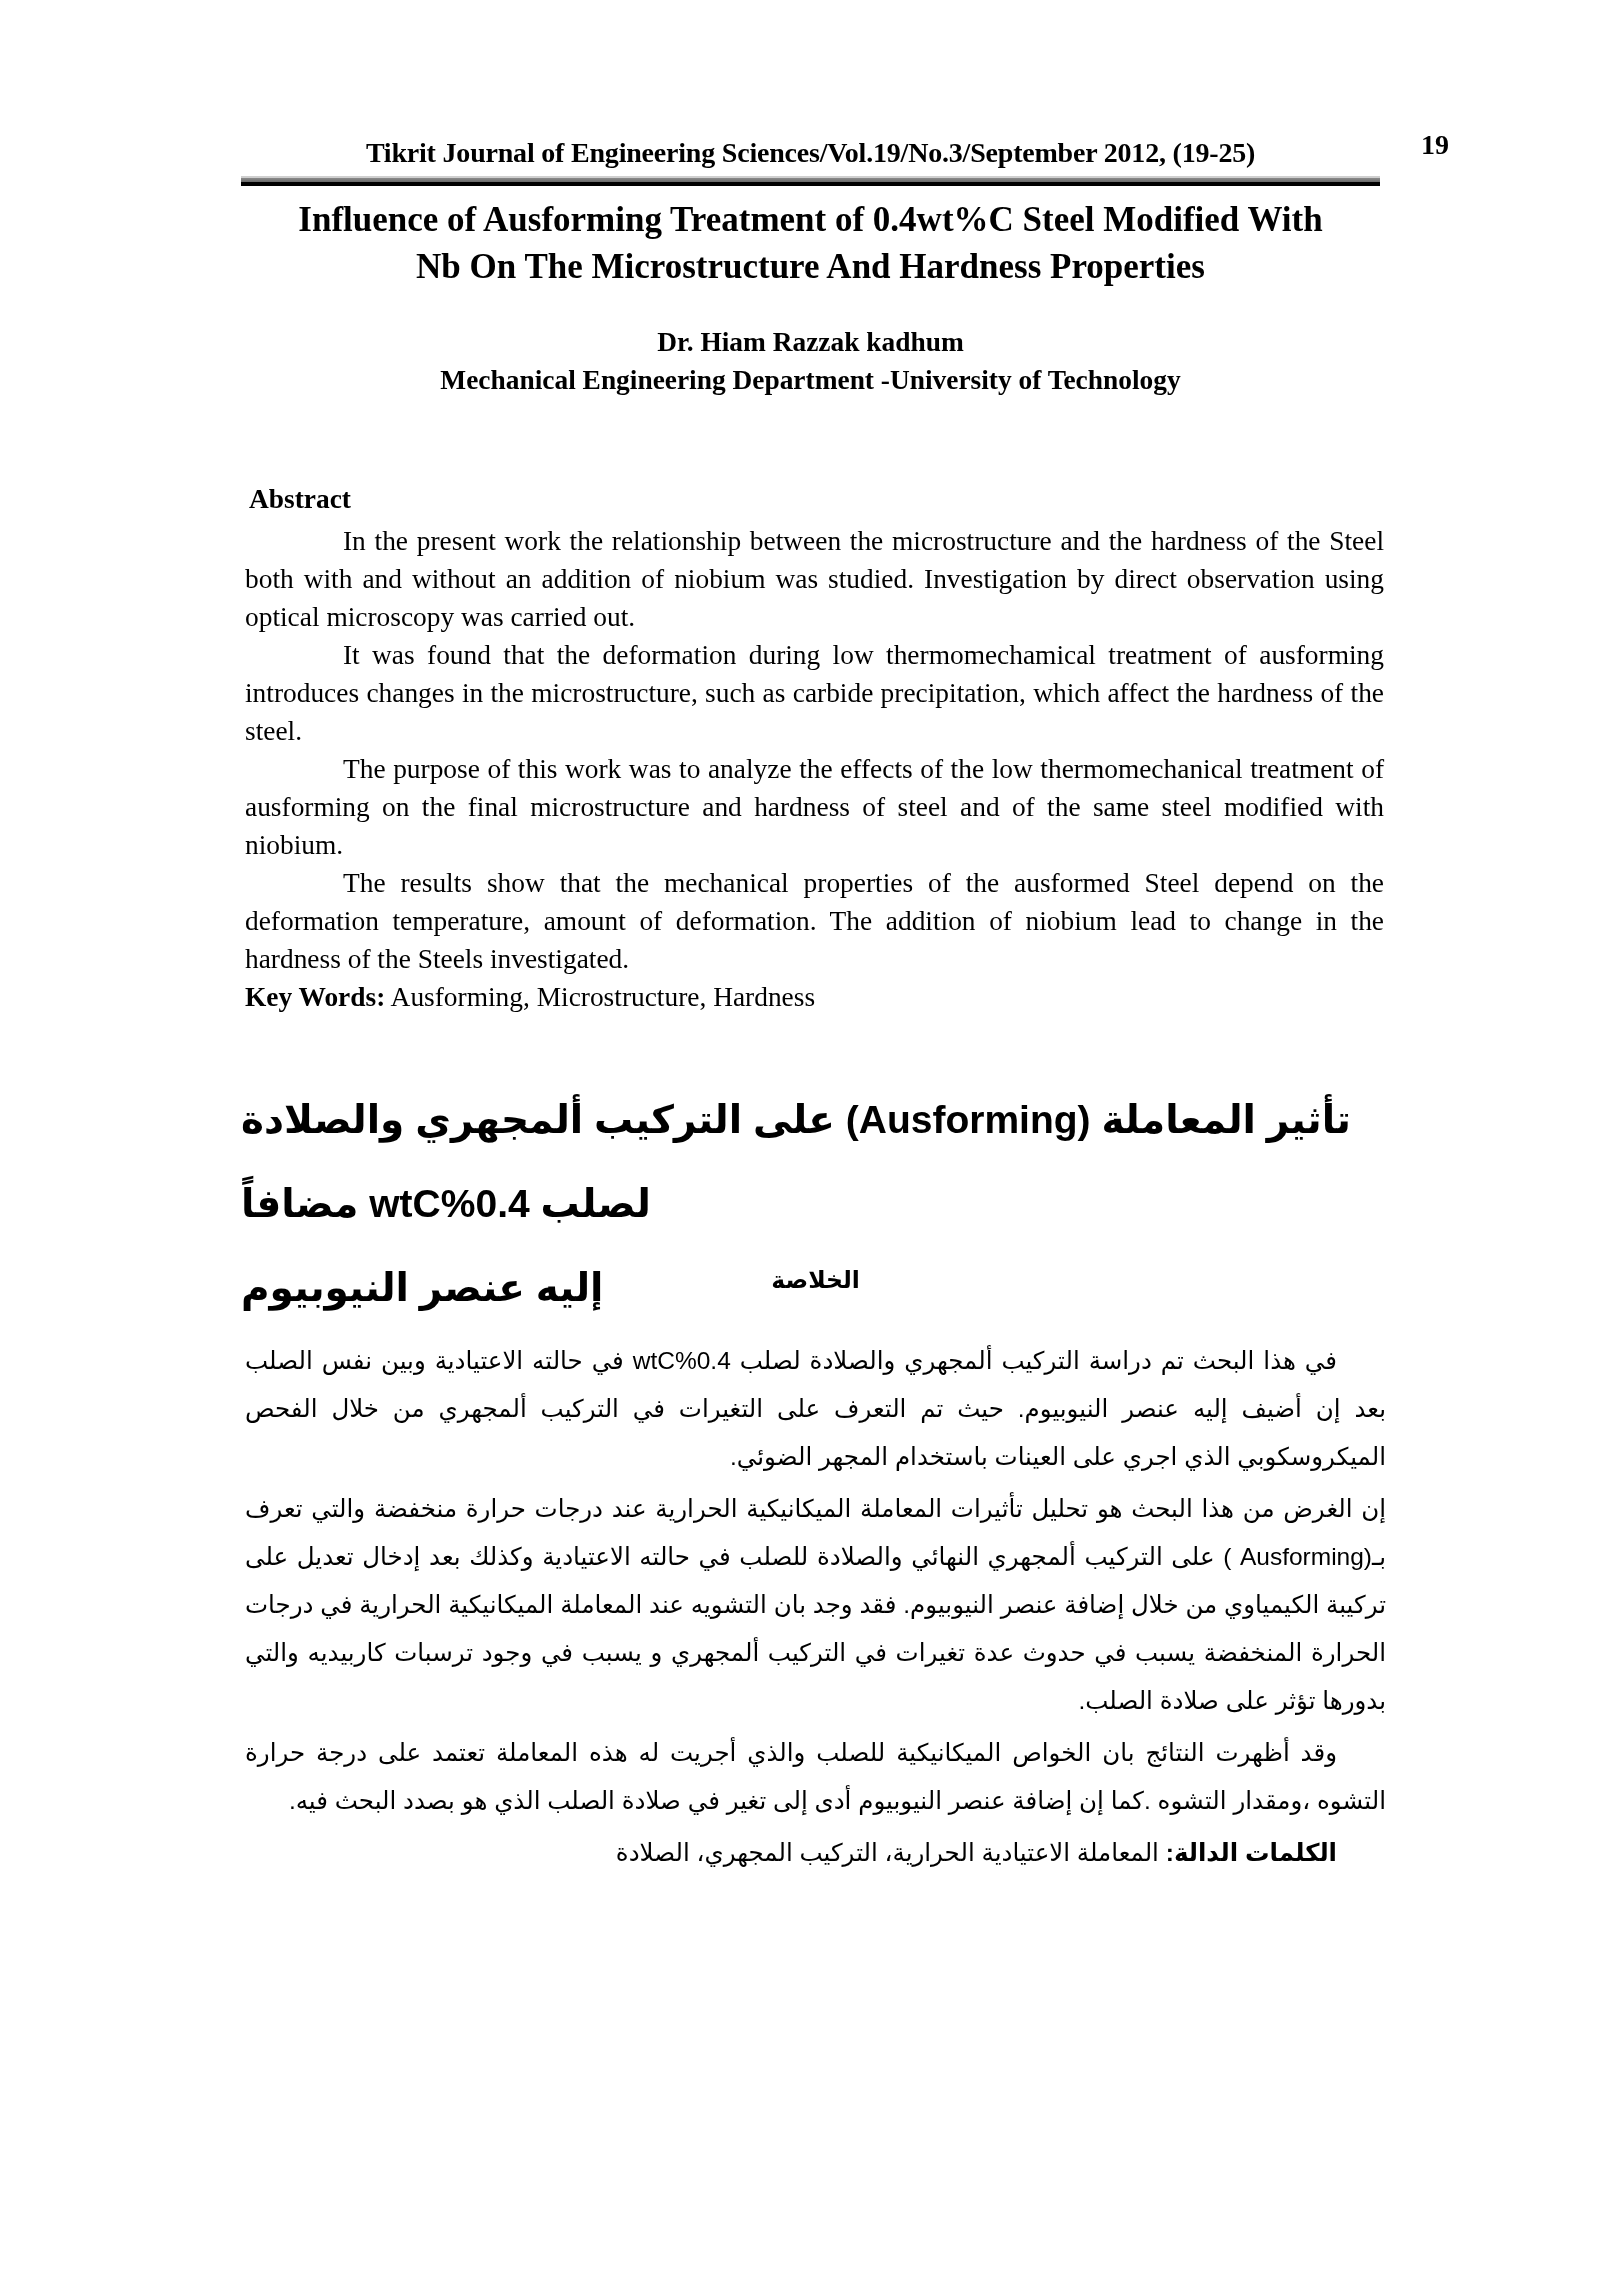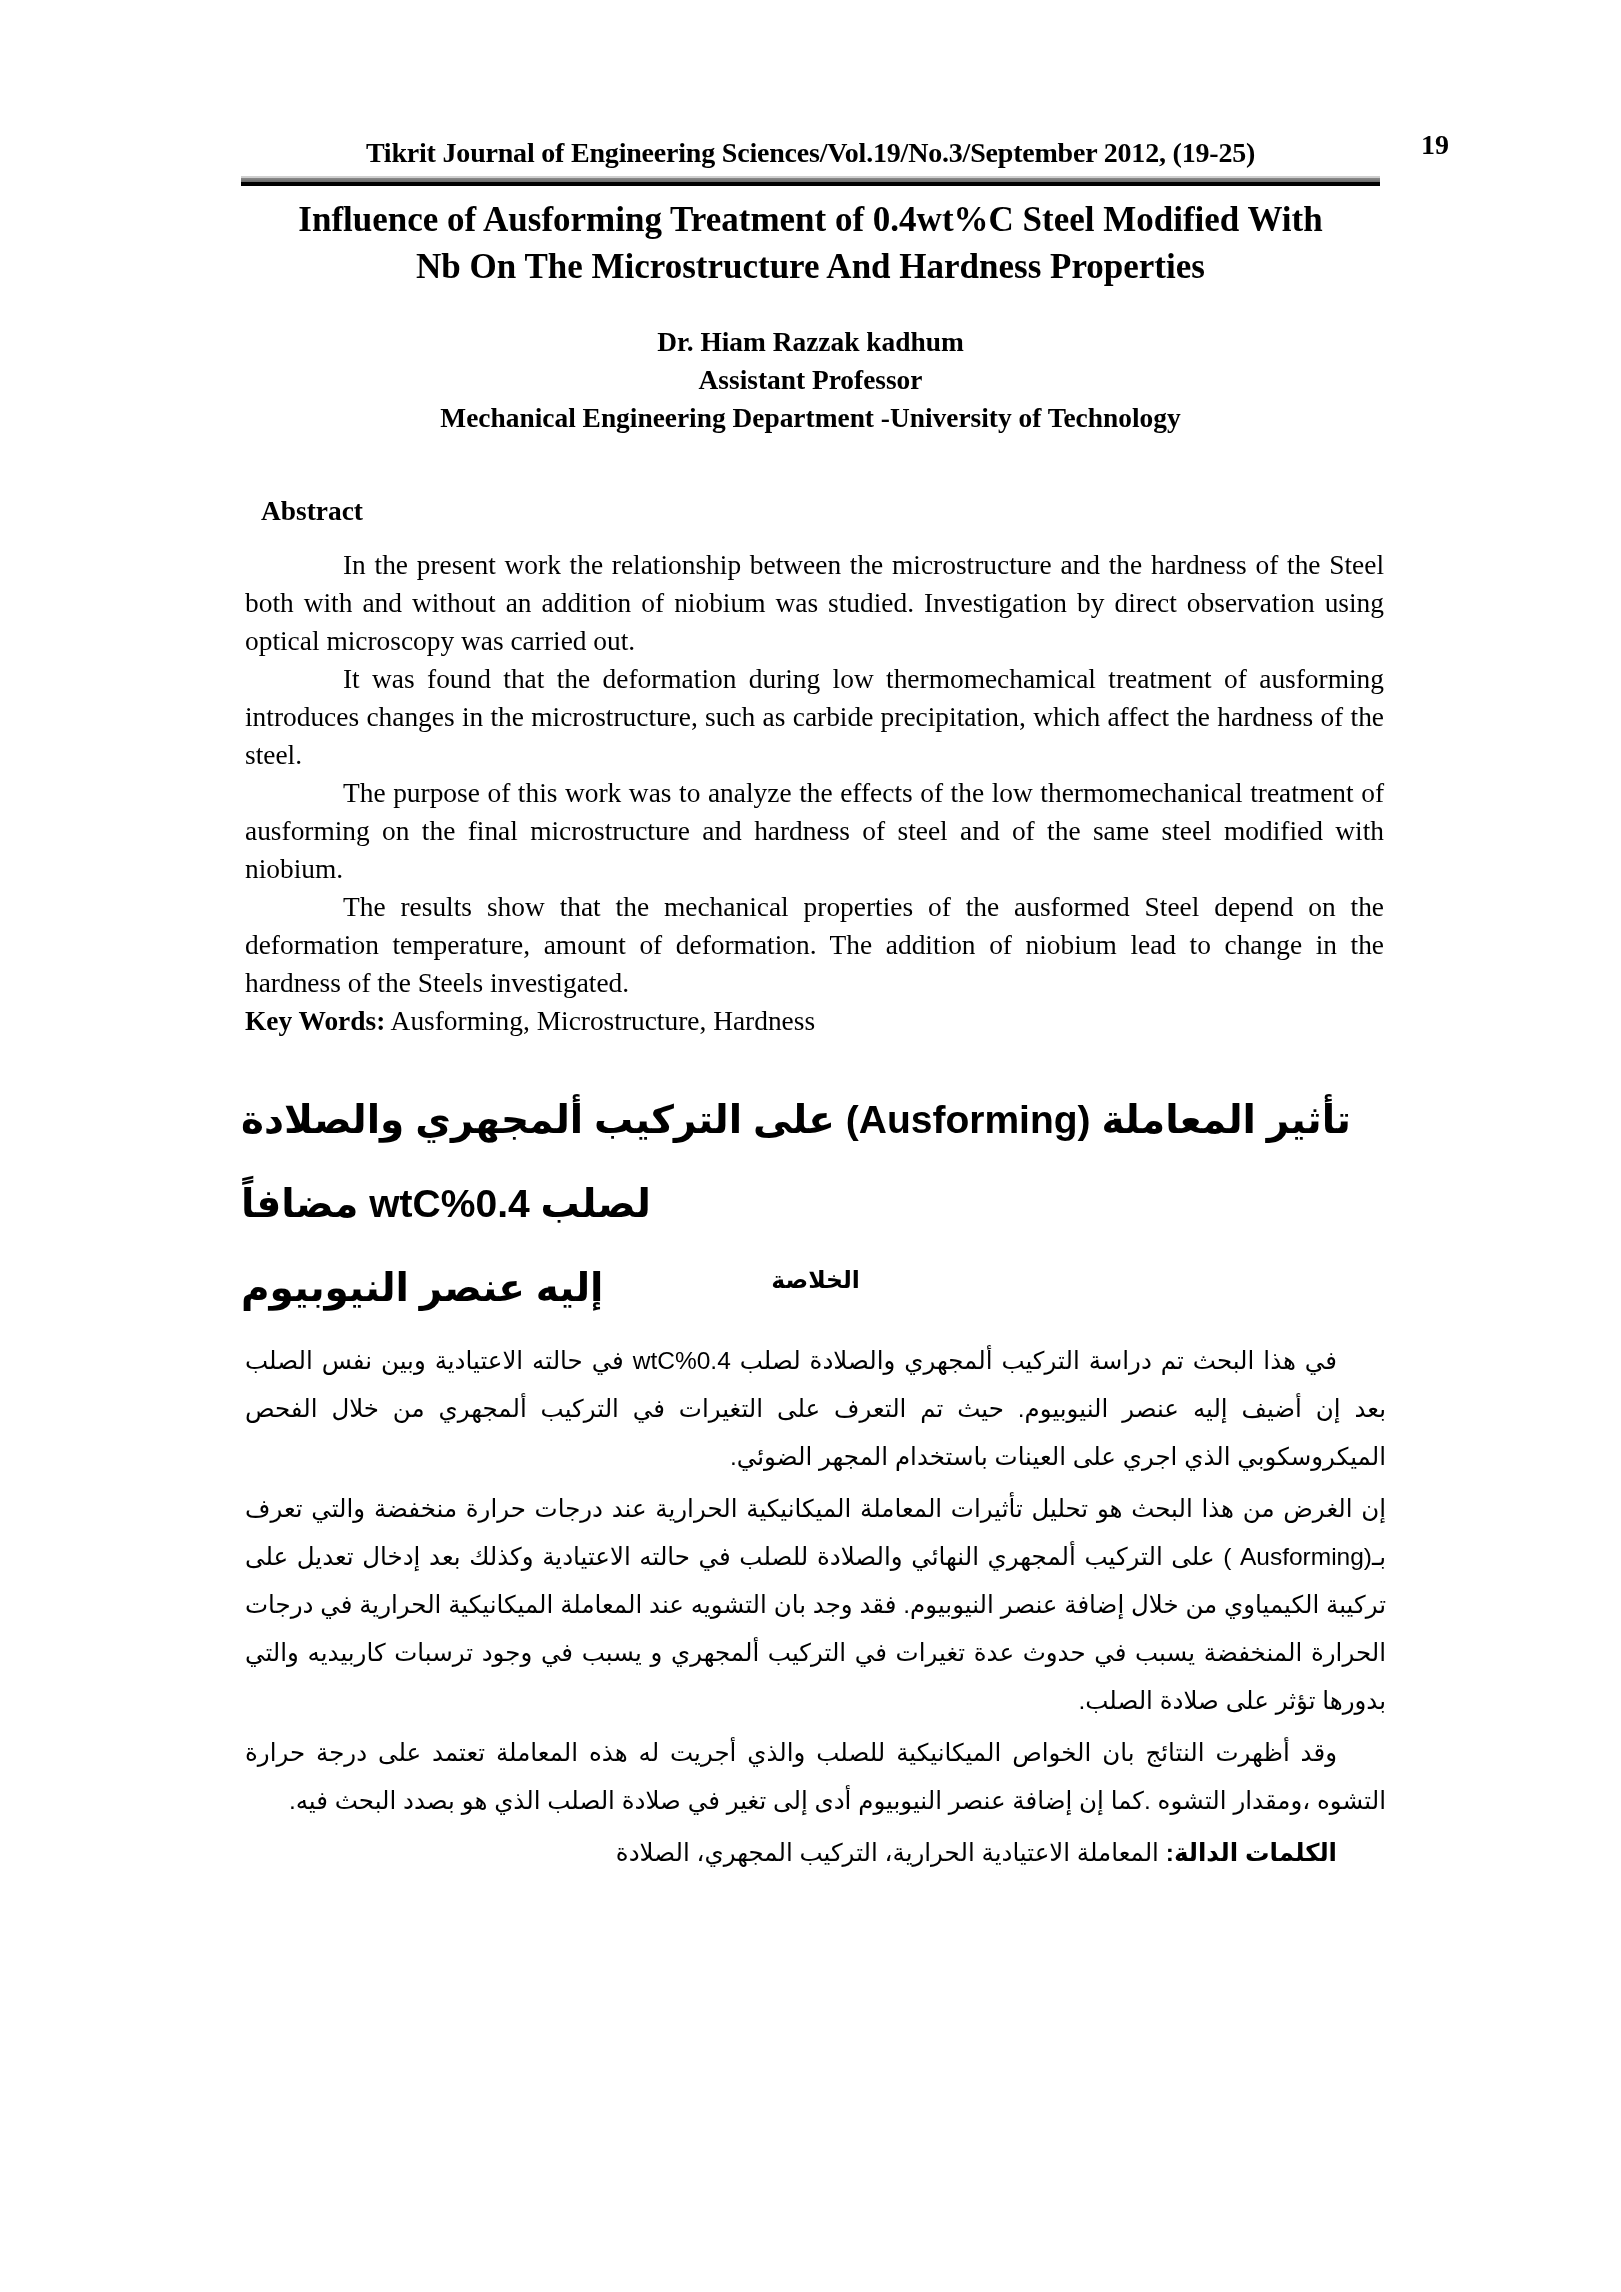--- a/index.html
+++ b/index.html
@@ -25,21 +25,21 @@
   }
   .author-block {
     position: absolute; left: 241px; width: 1139px; top: 323px;
     text-align: center; font-weight: bold; font-size: 27.4px; line-height: 38px;
   }
 
   .en-section {
     position: absolute; left: 245px; width: 1139px; top: 476px;
     font-size: 27.4px; line-height: 38px;
   }
-  .en-section h3 { margin: 16px; font-size: 27.4px; font-weight: bold; line-height: 38px; }
+  .en-section h3 { margin: 4px; font-size: 27.4px; font-weight: bold; line-height: 38px; }
   .en-section p { margin: 0; text-align: justify; text-indent: 98px; }
   .en-keywords b { font-weight: bold; }
 
   .ar-title {
     position: absolute; left: 241px; width: 1147px; top: 1078px;
     direction: rtl; text-align: left; font-weight: bold; font-size: 39px; line-height: 84px;
   }
   .ar-abstract-head {
     position: absolute; left: 241px; width: 1149px; top: 1266px;
     direction: rtl; text-align: center; font-weight: bold; font-size: 23.5px;
@@ -60,21 +60,20 @@
 <div class="page-number serif">19</div>
 <div class="header-rule"></div>
 
 <div class="title serif">
   <div>Influence of Ausforming Treatment of 0.4wt%C Steel Modified With</div>
   <div>Nb On The Microstructure And Hardness Properties</div>
 </div>
 
 <div class="author-block serif">
   <div>Dr. Hiam Razzak kadhum</div>
-  <div>Assistant Professor</div>
   <div>Mechanical Engineering Department -University of Technology</div>
 </div>
 
 <div class="en-section serif">
   <h3>Abstract</h3>
   <p>In the present work the relationship between the microstructure and the hardness of the Steel both with and without an addition of niobium was studied. Investigation by direct observation using optical microscopy was carried out.</p>
   <p>It was found that the deformation during low thermomechamical treatment of ausforming introduces changes in the microstructure, such as carbide precipitation, which affect the hardness of the steel.</p>
   <p>The purpose of this work was to analyze the effects of the low thermomechanical treatment of ausforming on the final microstructure and hardness of steel and of the same steel modified with niobium.</p>
   <p>The results show that the mechanical properties of the ausformed Steel depend on the deformation temperature, amount of deformation. The addition of niobium lead to change in the hardness of the Steels investigated.</p>
   <div class="en-keywords">

